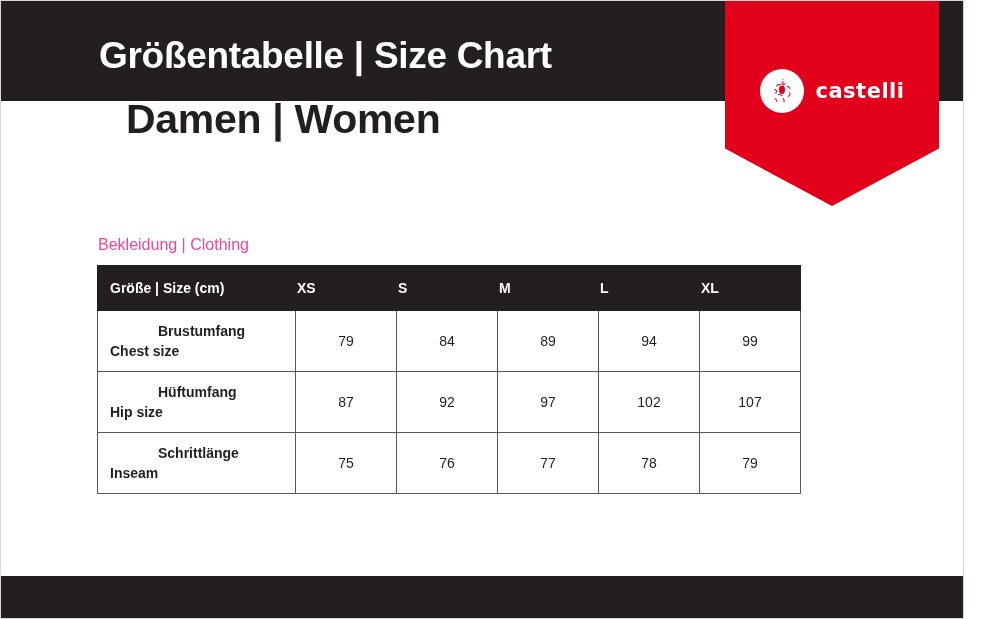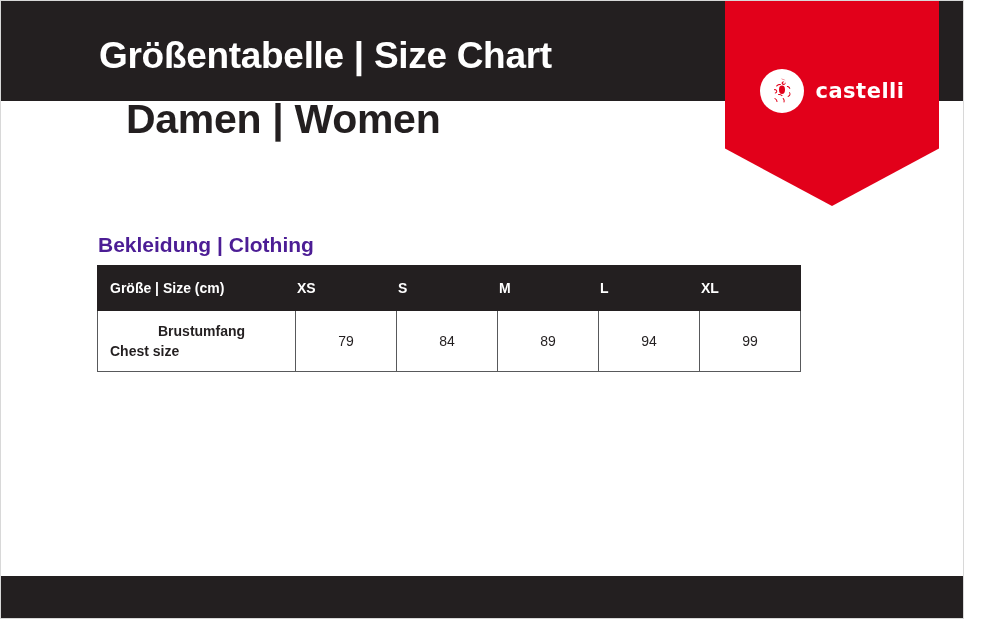--- a/index.html
+++ b/index.html
@@ -95,23 +95,23 @@
     letter-spacing: 0.5px;
     font-family: "DejaVu Sans", sans-serif;
   }
 
   
   .section-title {
     position: absolute;
     left: 97px;
     top: 244px;
     transform: translateY(-50%);
-    color: #4c1d95;
-    font-size: 21px;
-    font-weight: bold;
+    color: #ec4899;
+    font-size: 16px;
+    font-weight: normal;
     white-space: nowrap;
   }
 
   
   .size-table {
     position: absolute;
     left: 96px;
     top: 264px;
     width: 704px;
     border-collapse: collapse;
@@ -218,18 +218,40 @@
         <td class="row-label">
           <span class="de">Brustumfang</span>
           <span class="en">Chest size</span>
         </td>
         <td class="value">79</td>
         <td class="value">84</td>
         <td class="value">89</td>
         <td class="value">94</td>
         <td class="value">99</td>
       </tr>
+      <tr>
+        <td class="row-label">
+          <span class="de">Hüftumfang</span>
+          <span class="en">Hip size</span>
+        </td>
+        <td class="value">87</td>
+        <td class="value">92</td>
+        <td class="value">97</td>
+        <td class="value">102</td>
+        <td class="value">107</td>
+      </tr>
+      <tr>
+        <td class="row-label">
+          <span class="de">Schrittlänge</span>
+          <span class="en">Inseam</span>
+        </td>
+        <td class="value">75</td>
+        <td class="value">76</td>
+        <td class="value">77</td>
+        <td class="value">78</td>
+        <td class="value">79</td>
+      </tr>
     </tbody>
   </table>
 
   <div class="footer-band"></div>
 
 </div>
 
 </body></html>

